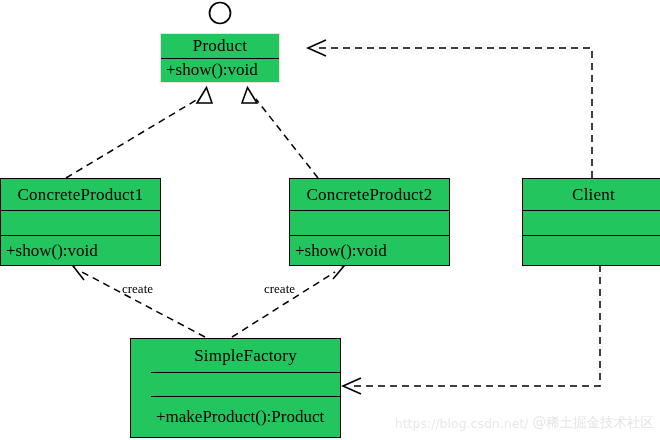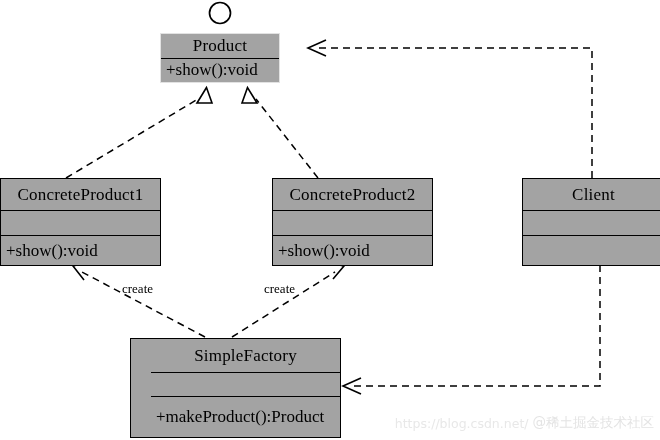--- a/index.html
+++ b/index.html
@@ -22,21 +22,21 @@
     position: absolute;
     left: 0;
     top: 0;
     width: 660px;
     height: 440px;
   }
   
   .uml-class {
     position: absolute;
     box-sizing: border-box;
-    background: #a3a3a3;
+    background: #22c55e;
     border: 1.6px solid #000000;
     display: flex;
     flex-direction: column;
     z-index: 5;
   }
   .uml-class .compartment {
     box-sizing: border-box;
     display: flex;
     align-items: center;
     overflow: hidden;
@@ -151,21 +151,21 @@
     <div class="compartment cmp-name" style="height:25px;">Product</div>
     <div class="compartment cmp-ops" style="height:25px;">+show():void</div>
   </div>
 
   <div class="uml-class" style="left:0px; top:178px; width:161px; height:88px;">
     <div class="compartment cmp-name" style="height:31px;">ConcreteProduct1</div>
     <div class="compartment cmp-attrs" style="height:25px;"></div>
     <div class="compartment cmp-ops" style="height:30px;">+show():void</div>
   </div>
 
-  <div class="uml-class" style="left:272px; top:178px; width:161px; height:88px;">
+  <div class="uml-class" style="left:289px; top:178px; width:161px; height:88px;">
     <div class="compartment cmp-name" style="height:31px;">ConcreteProduct2</div>
     <div class="compartment cmp-attrs" style="height:25px;"></div>
     <div class="compartment cmp-ops" style="height:30px;">+show():void</div>
   </div>
 
   <div class="uml-class" style="left:522px; top:178px; width:143px; height:88px;">
     <div class="compartment cmp-name" style="height:31px;">Client</div>
     <div class="compartment cmp-attrs" style="height:25px;"></div>
     <div class="compartment cmp-ops" style="height:30px;"></div>
   </div>

